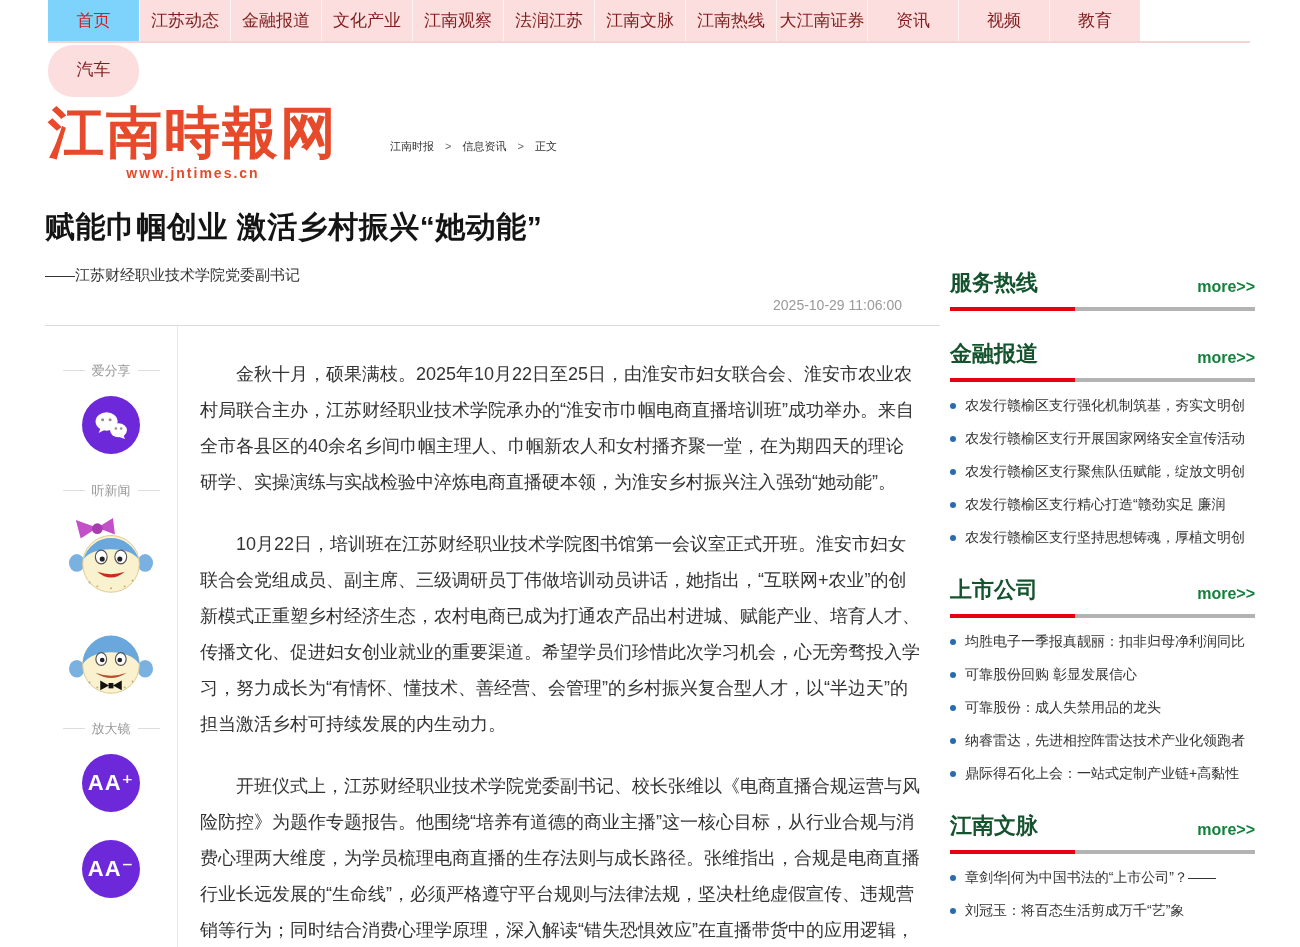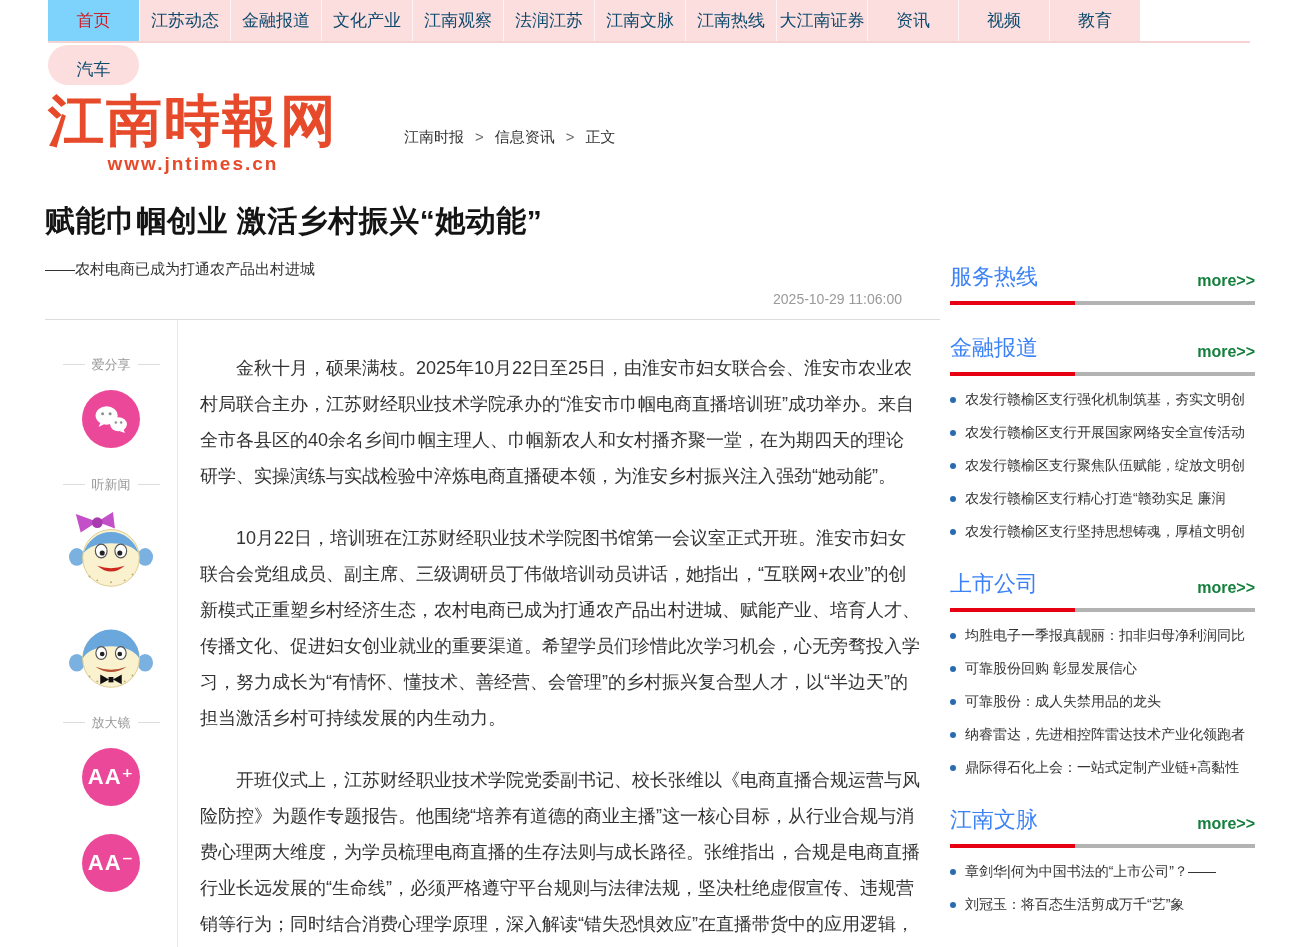--- a/index.html
+++ b/index.html
@@ -8,60 +8,60 @@
     width:1300px; height:947px; overflow:hidden;
     background:#ffffff;
     font-family:"Liberation Sans", "DejaVu Sans", sans-serif;
     color:#333;
   }
   
   .nav-wrap { margin:0 50px 0 48px; }
   .nav-row1 { display:flex; border-bottom:2px solid #f6d3d3; }
   .nav-tab {
     width:91px; height:41px; line-height:41px; text-align:center;
-    font-size:17px; color:#0c4a6e; background:#fcdede;
+    font-size:17px; color:#7f1d1d; background:#fcdede;
     border-left:1px solid rgba(255,255,255,.65);
     cursor:pointer; white-space:nowrap;
   }
   .nav-row1 .nav-tab:first-child { border-left:none; }
   .nav-tab.active { background:#7dd3fc; color:#cf1f28; }
   .nav-row2 { display:flex; margin-top:2px; }
-  .nav-row2 .nav-tab { height:40px; line-height:50px; border-left:none;border-radius:25px; }
+  .nav-row2 .nav-tab { height:52px; line-height:50px; border-left:none;border-radius:25px; }
   
   .masthead { display:flex; align-items:center; padding:5px 45px 12px 48px; }
   .logo { cursor:pointer; }
   .logo-text { font-size:56px; font-weight:bold; color:#e64a2a; letter-spacing:2px; line-height:1.1; }
-  .logo-url { text-align:center; color:#e64a2a; font-weight:bold; font-size:19px; letter-spacing:2px; margin-top:1px; }
-  .breadcrumb { margin-left:66px; font-size:15px; color:#333; padding-top:10px; }
+  .logo-url { text-align:center; color:#e64a2a; font-weight:bold; font-size:14px; letter-spacing:2px; margin-top:1px; }
+  .breadcrumb { margin-left:52px; font-size:11px; color:#333; padding-top:10px; }
   .crumb-link { cursor:pointer; }
   .crumb-sep { color:#666; margin:0 11px; }
   
   .main { display:flex; padding:0 45px; }
   .left-col { width:895px; }
   .page-title { font-size:30px; font-weight:600; color:#141414; margin:14px 0 0; letter-spacing:.5px; }
   .subtitle { margin-top:18px; font-size:15px; color:#333; }
   .date-row { text-align:right; padding:12px 38px 12px 0; border-bottom:1px solid #dcdcdc; font-size:14px; color:#9a9a9a; }
   .content-row { display:flex; }
   
   .share-rail { width:133px; border-right:1px solid #e8e8e8; padding-top:28px; flex:none; }
   .rail-label { display:flex; align-items:center; justify-content:center; color:#999; font-size:13px; gap:7px; margin:8px 0 16px; }
   .lab-line { width:22px; height:1px; background:#ddd; }
-  .circle-btn { width:58px; height:58px; border-radius:50%; background:#ec4899;
+  .circle-btn { width:58px; height:58px; border-radius:50%; background:#6d28d9;
     margin:0 auto 28px; display:flex; align-items:center; justify-content:center;
     color:#fff; cursor:pointer; }
   .aa-btn { font-size:22px; font-weight:bold; letter-spacing:1px; }
   .cartoon { display:block; margin:0 auto 16px; cursor:pointer; }
   
   .article { flex:1; padding:30px 18px 0 22px; font-size:18px; line-height:36px; color:#333; }
   .article p { text-indent:2em; margin:0 0 26px; }
   
   .sidebar { width:305px; margin-left:10px; padding-top:75px; }
   .side-section { margin-bottom:28px; }
   .side-head { display:flex; justify-content:space-between; align-items:flex-end; }
-  .side-title { font-size:22px; font-weight:normal; color:#3b82f6; margin:0; cursor:pointer; }
+  .side-title { font-size:22px; font-weight:bold; color:#14532d; margin:0; cursor:pointer; }
   .side-more { font-size:16px; font-weight:bold; color:#15803d; cursor:pointer; padding-bottom:2px; }
   .side-rule { margin-top:9px; height:4px; background:#b3b3b3; display:flex; }
   .rule-red { width:41%; height:100%; background:#e60012; }
   .side-list { list-style:none; margin:0; padding:0; }
   .side-item { display:flex; align-items:center; height:18px; margin-top:15px;
     font-size:14px; color:#333; white-space:nowrap; overflow:hidden; cursor:pointer; }
   .bullet { flex:none; width:6px; height:6px; border-radius:50%; background:#2a6bb0; margin-right:9px; }
 </style>
 </head>
 <body>
@@ -95,21 +95,21 @@
     </div>
     <div class="breadcrumb">
       <span class="crumb-link">江南时报</span><span class="crumb-sep">&gt;</span><span class="crumb-link">信息资讯</span><span class="crumb-sep">&gt;</span><span class="crumb-link">正文</span>
     </div>
   </header>
 
   <div class="main">
 
     <div class="left-col">
       <h1 class="page-title">赋能巾帼创业 激活乡村振兴“她动能”</h1>
-      <div class="subtitle">——农村电商已成为打通农产品出村进城</div>
+      <div class="subtitle">——江苏财经职业技术学院党委副书记</div>
       <div class="date-row">
         <span>2025-10-29 11:06:00</span>
       </div>
 
       <div class="content-row">
 
         <aside class="share-rail">
           <div class="rail-label">
             <span class="lab-line"></span>
             <span>爱分享</span>

